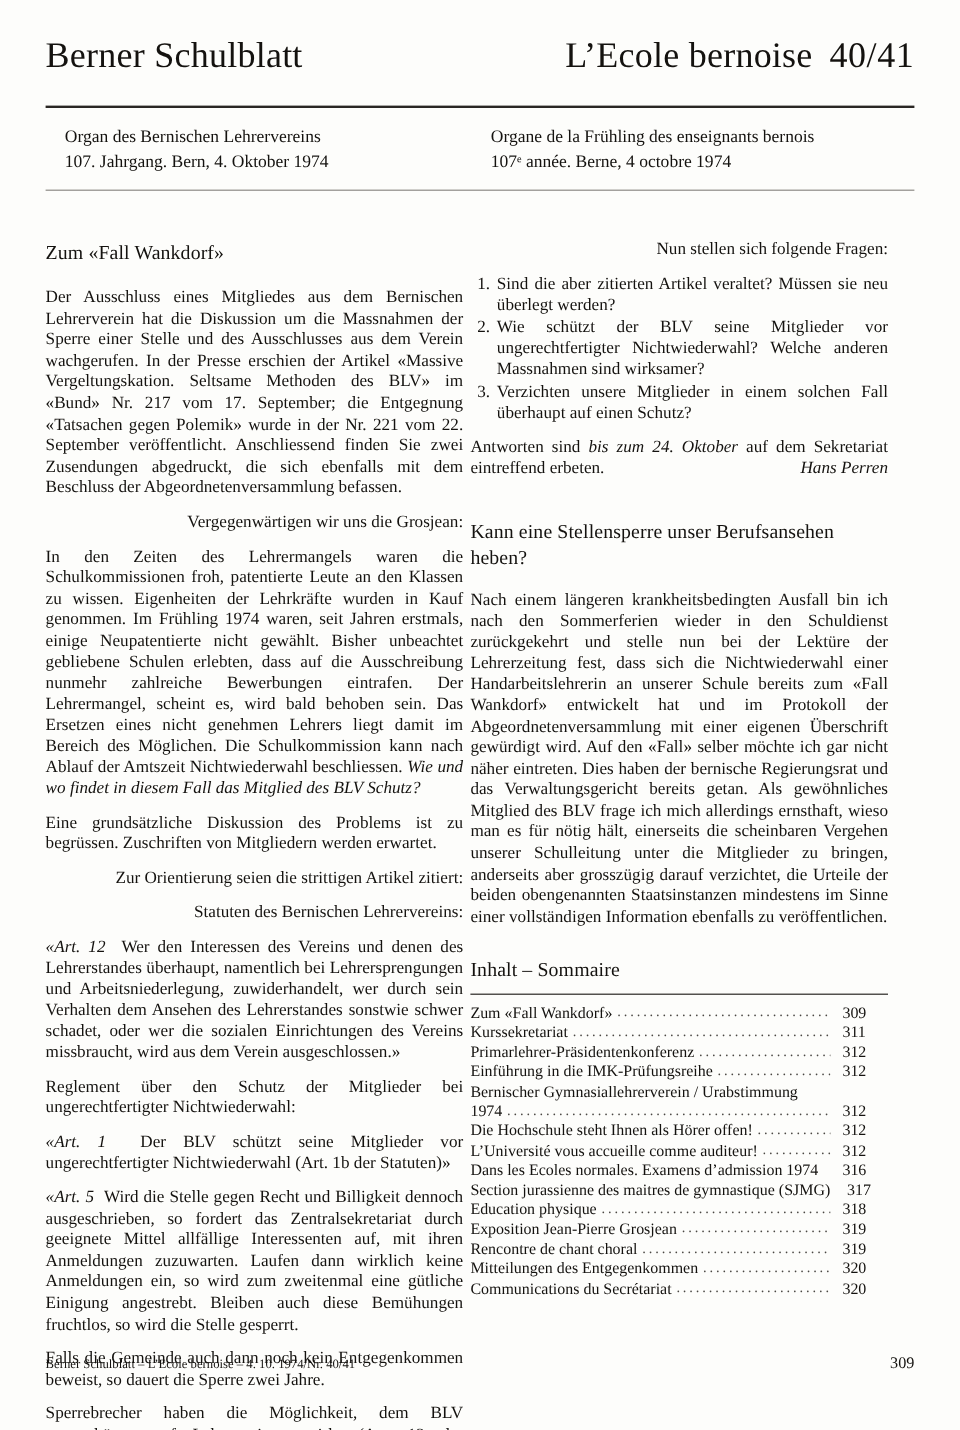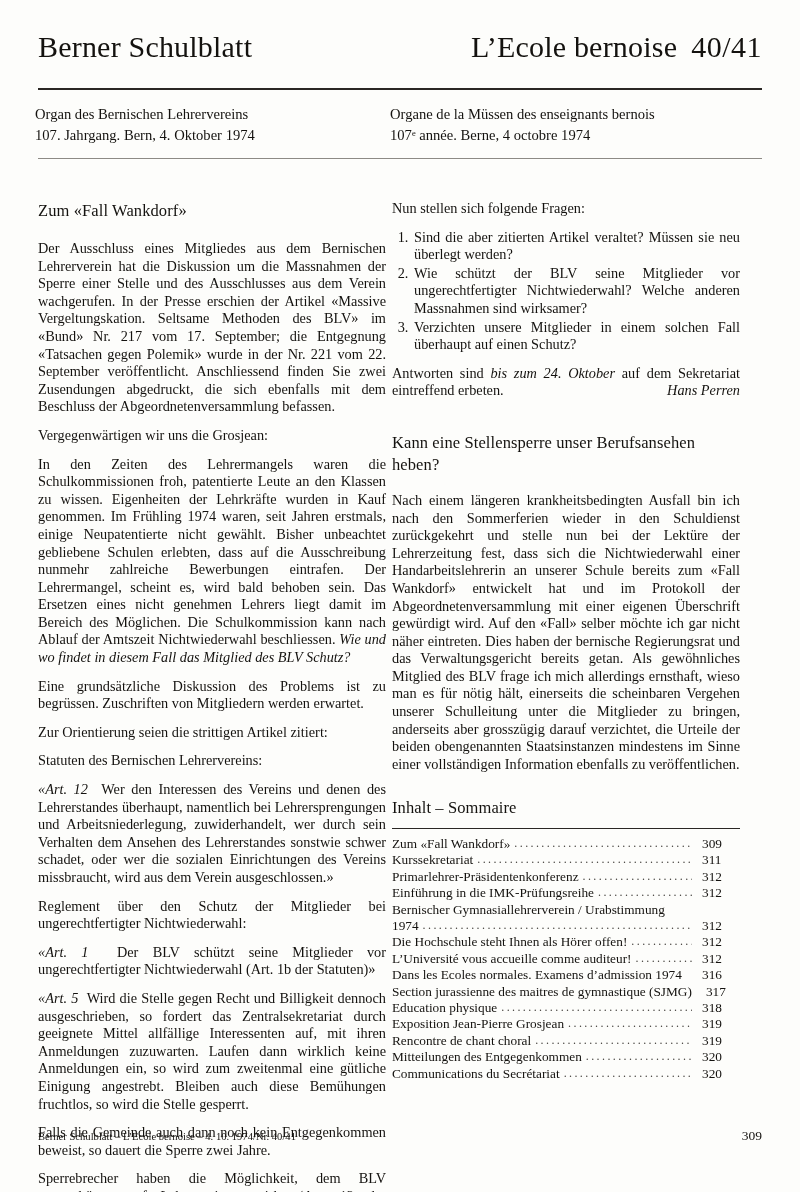--- a/index.html
+++ b/index.html
@@ -61,21 +61,21 @@
   }
   .rule-sub {
     top: 158px;
     height: 0.8px;
     background: #8d8a85;
   }
 
   
   .subhead {
     position: absolute;
-    left: 35px;
+    left: 54px;
     top: 104px;
     width: 724px;
     display: flex;
     justify-content: space-between;
   }
   .subhead-col {
     font-size: 14.6px;
     line-height: 21px;
   }
   .subhead-col.left  { width: 355px; }
@@ -102,21 +102,21 @@
 
   p.body {
     font-size: 14.3px;
     line-height: 17.6px;
     margin: 0 0 11px 0;
     text-align: justify;
     text-justify: inter-word;
     hyphens: manual;
   }
   p.body.last { margin-bottom: 0; }
-  p.body.noj { text-align: left; }
+  p.body.noj { text-align: right; }
   .it { font-style: italic; margin-top: 24px; }
 
   
   ol.qlist {
     margin: 0 0 11px 0;
     padding: 0 0 0 20px;
     font-size: 14.3px;
     line-height: 17.6px;
   }
   ol.qlist li {
@@ -208,21 +208,21 @@
   </div>
 
   <div class="rule rule-mast"></div>
 
   <div class="subhead">
     <div class="subhead-col left">
       <div>Organ des Bernischen Lehrervereins</div>
       <div>107. Jahrgang. Bern, 4. Oktober 1974</div>
     </div>
     <div class="subhead-col right">
-      <div>Organe de la Müssen des enseignants bernois</div>
+      <div>Organe de la Frühling des enseignants bernois</div>
       <div>107ᵉ année. Berne, 4 octobre 1974</div>
     </div>
   </div>
 
   <div class="rule rule-sub"></div>
 
   <div class="col col-left">
 
     <h2 class="art-title">Zum «Fall Wankdorf»</h2>
 

